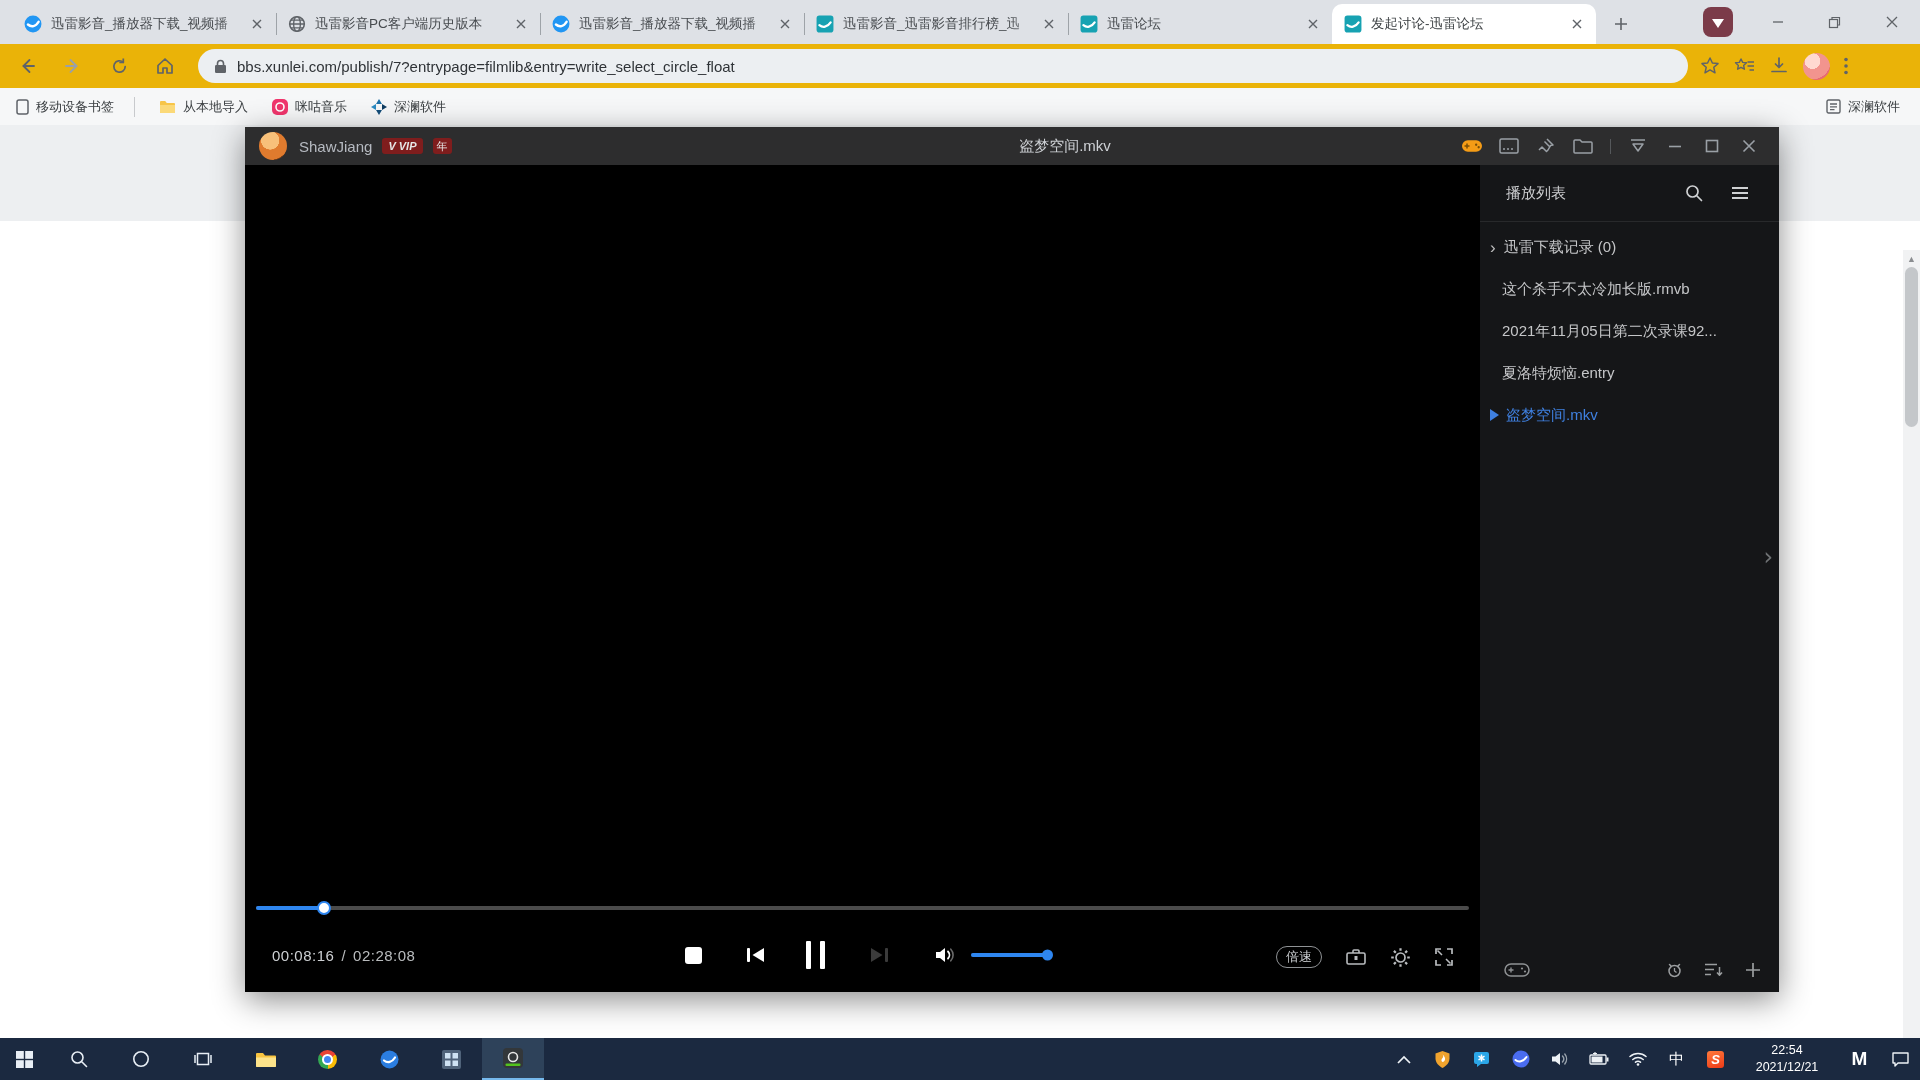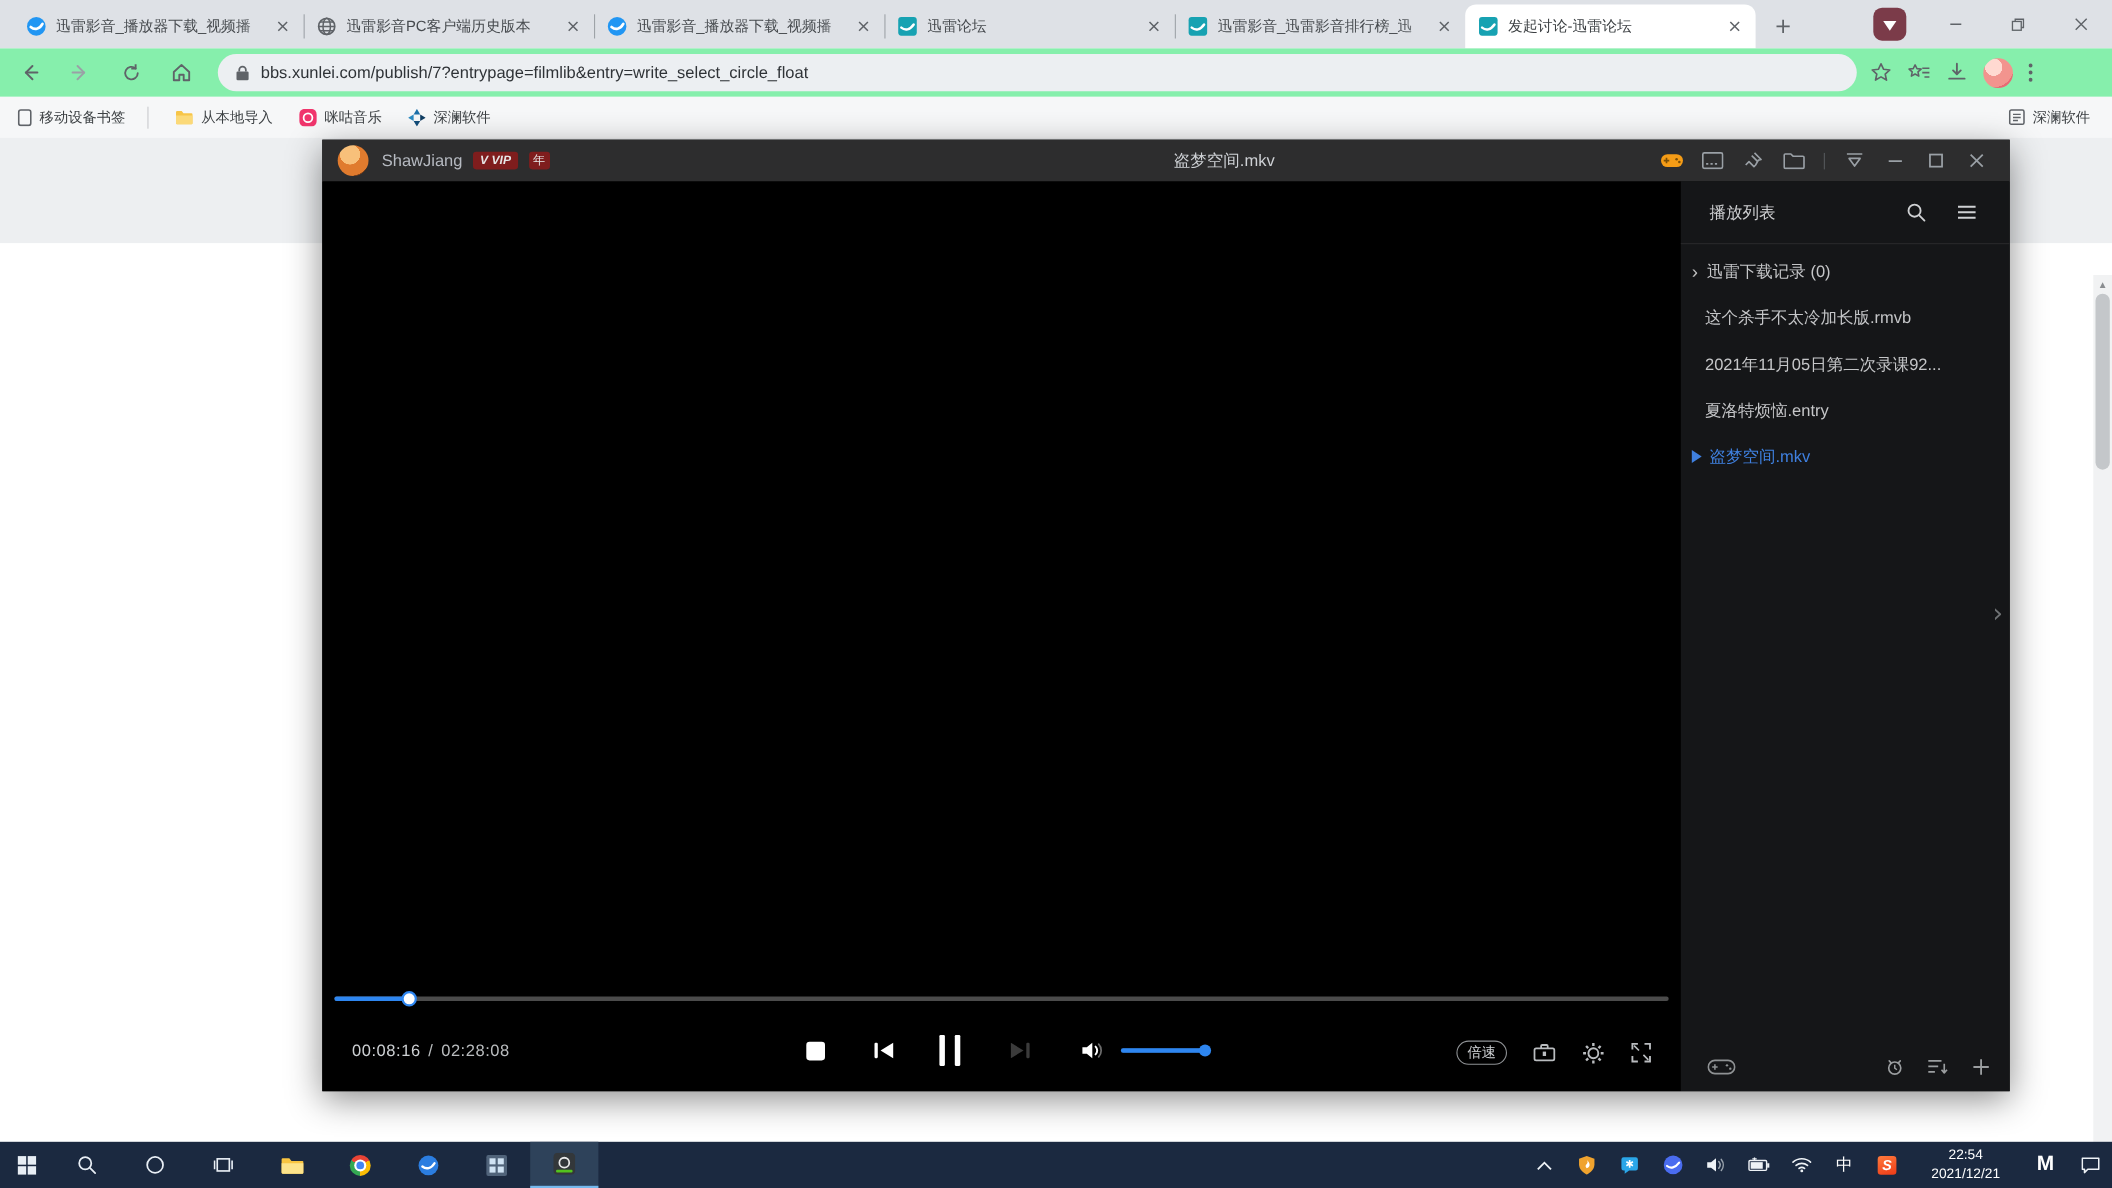--- a/index.html
+++ b/index.html
@@ -19,21 +19,21 @@
   .tab.active .title { color:#3c4043; }
   .tab .closex { width:18px; height:18px; display:flex; align-items:center; justify-content:center; border-radius:50%; flex:0 0 18px; }
   .newtab { width:34px; height:34px; margin:0 0 3px 8px; display:flex; align-items:center; justify-content:center; border-radius:50%; }
   .strip-spacer { flex:1; }
   .ext-badge { width:30px; height:30px; border-radius:8px; background:#7b3b49; display:flex; align-items:center; justify-content:center; margin-bottom:7px; }
   .ext-badge .tri { width:0; height:0; border-left:6px solid transparent; border-right:6px solid transparent; border-top:9px solid #fff; margin-top:2px; }
   .winbtns { display:flex; height:44px; margin-left:16px; }
   .winbtn { width:57px; height:44px; display:flex; align-items:center; justify-content:center; }
 
   
-  .toolbar { position:absolute; left:0; top:44px; width:1920px; height:44px; background:#86efac; display:flex; align-items:center; }
+  .toolbar { position:absolute; left:0; top:44px; width:1920px; height:44px; background:#eab308; display:flex; align-items:center; }
   .navbtn { width:38px; height:38px; display:flex; align-items:center; justify-content:center; border-radius:50%; margin-left:8px; }
   .navbtn:first-child { margin-left:8px; }
   .omnibox { margin-left:14px; width:1490px; height:34px; background:#ecexf1; background:#eceff2; border-radius:17px; display:flex; align-items:center; padding:0 16px; }
   .omnibox .url { font-size:15px; color:#2f3337; margin-left:10px; white-space:nowrap; overflow:hidden; }
   .tool-right { display:flex; align-items:center; margin-left:12px; gap:14px; }
   .avatar-toolbar { width:27px; height:27px; border-radius:50%; background:radial-gradient(circle at 35% 30%, #ffd9d1 0 30%, #f2948e 31% 70%, #e86a74 71%); position:relative; overflow:hidden; }
 
   
   .bookmarks { position:absolute; left:0; top:88px; width:1920px; height:37px; background:#f6f7f8; display:flex; align-items:center; font-size:13px; color:#3c4043; }
   .bm { display:flex; align-items:center; gap:7px; padding:4px 8px; border-radius:6px; margin-left:8px; white-space:nowrap; }
@@ -41,21 +41,21 @@
   .bm-right { margin-left:auto; display:flex; align-items:center; gap:7px; padding:4px 10px; margin-right:10px; }
 
   
   .page { position:absolute; left:0; top:125px; width:1920px; height:913px; background:#fff; }
   .page-band { position:absolute; left:0; top:0; width:1920px; height:96px; background:#edeff1; }
   .pg-scrollbar { position:absolute; right:0; top:125px; width:17px; height:913px; background:#f1f2f3; }
   .pg-scroll-arrow { width:17px; height:17px; display:flex; align-items:center; justify-content:center; color:#8a8d90; font-size:9px; }
   .pg-thumb { position:absolute; top:17px; left:2px; width:13px; height:160px; background:#c4c7ca; border-radius:7px; }
 
   
-  .player { position:absolute; left:245px; top:127px; width:1534px; height:865px; background:#000; box-shadow:0 8px 30px rgba(0,0,0,.45); display:flex; flex-direction:column;margin-left:48px; }
+  .player { position:absolute; left:245px; top:127px; width:1534px; height:865px; background:#000; box-shadow:0 8px 30px rgba(0,0,0,.45); display:flex; flex-direction:column; }
   .p-header { height:38px; background:#2d2d2e; display:flex; align-items:center; padding:0 14px; position:relative; flex:0 0 38px; }
   .p-avatar { width:28px; height:28px; border-radius:50%; background:radial-gradient(circle at 40% 30%, #f8c07a 0 35%, #e07b2e 36% 75%, #8a4416 76%); }
   .p-username { margin-left:12px; font-size:15px; color:#b6bac1; }
   .p-badge { margin-left:10px; background:#7f1d1d; color:#e6e6e6; font-size:11px; font-weight:bold; font-style:italic; border-radius:3px; padding:2px 6px; line-height:12px; }
   .p-badge.year { font-style:normal; font-weight:normal; padding:2px 4px; }
   .p-title { position:absolute; left:690px; width:260px; text-align:center; font-size:15px; color:#ced1d5; }
   .p-hicons { position:absolute; right:20px; top:0; height:38px; display:flex; align-items:center; gap:17px; }
   .p-hicons .sep { width:1px; height:15px; background:#55585b; }
   .hicon { width:20px; height:20px; display:flex; align-items:center; justify-content:center; }
 
@@ -165,34 +165,34 @@
               <path d="M1 1l8 8M9 1l-8 8" stroke="#5f6368" stroke-width="1.4"></path>
             </svg>
           </span>
       </div>
 
       <div class="tab">
         <svg class="favicon" viewBox="0 0 16 16">
             <rect x="0.5" y="0.5" width="15" height="15" rx="2.5" fill="#17a2b2"></rect>
             <path d="M3 9c3 2.5 7 2 10-2.5" stroke="#fff" stroke-width="2" fill="none" stroke-linecap="round"></path>
           </svg>
-        <span class="title">迅雷论坛</span>
+        <span class="title">迅雷影音_迅雷影音排行榜_迅</span>
         <span class="closex">
             <svg width="10" height="10" viewBox="0 0 10 10">
               <path d="M1 1l8 8M9 1l-8 8" stroke="#5f6368" stroke-width="1.4"></path>
             </svg>
           </span>
       </div>
 
       <div class="tab">
         <svg class="favicon" viewBox="0 0 16 16">
             <rect x="0.5" y="0.5" width="15" height="15" rx="2.5" fill="#17a2b2"></rect>
             <path d="M3 9c3 2.5 7 2 10-2.5" stroke="#fff" stroke-width="2" fill="none" stroke-linecap="round"></path>
           </svg>
-        <span class="title">迅雷影音_迅雷影音排行榜_迅</span>
+        <span class="title">迅雷论坛</span>
         <span class="closex">
             <svg width="10" height="10" viewBox="0 0 10 10">
               <path d="M1 1l8 8M9 1l-8 8" stroke="#5f6368" stroke-width="1.4"></path>
             </svg>
           </span>
       </div>
 
       <div class="tab active">
         <svg class="favicon" viewBox="0 0 16 16">
             <rect x="0.5" y="0.5" width="15" height="15" rx="2.5" fill="#17a2b2"></rect>

